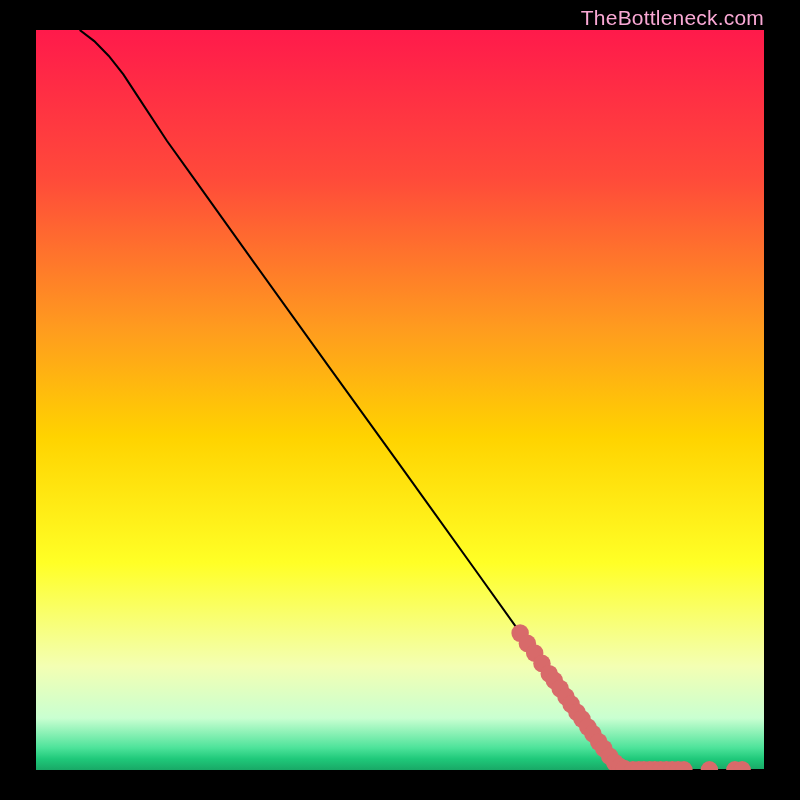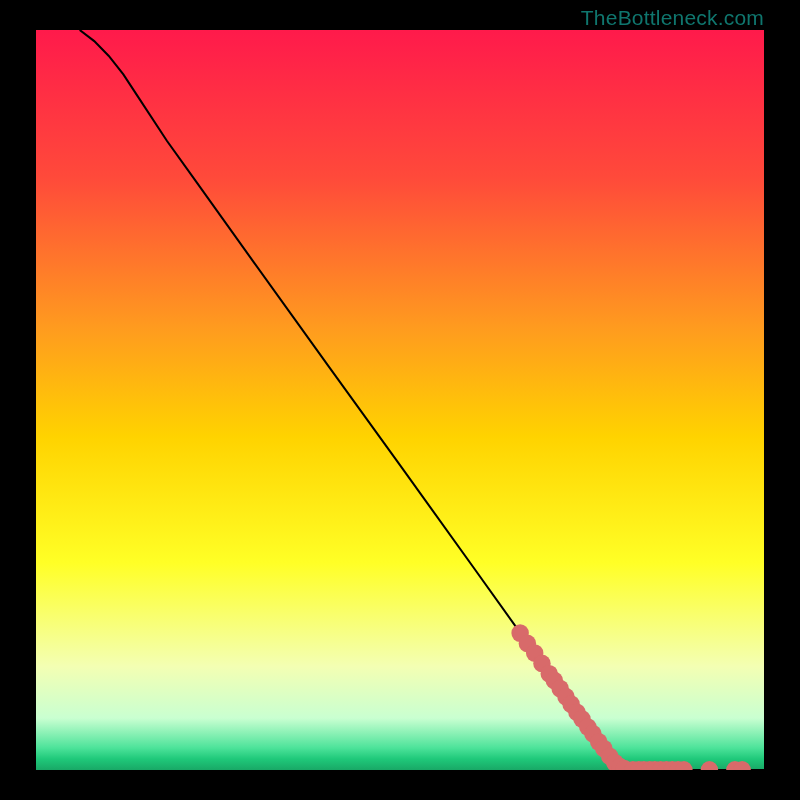--- a/index.html
+++ b/index.html
@@ -19,21 +19,21 @@
     position: absolute;
     left: 36px;
     top: 30px;
     width: 728px;
     height: 740px;
   }
   .watermark {
     position: absolute;
     top: 6px;
     right: 36px;
-    color: #0f766e;
+    color: #f9a8d4;
     font-family: Arial, Helvetica, sans-serif;
     font-size: 21px;
     letter-spacing: 0.2px;
     user-select: none;
   }
 </style>
 </head>
 <body>
 
 <div class="wrap">

